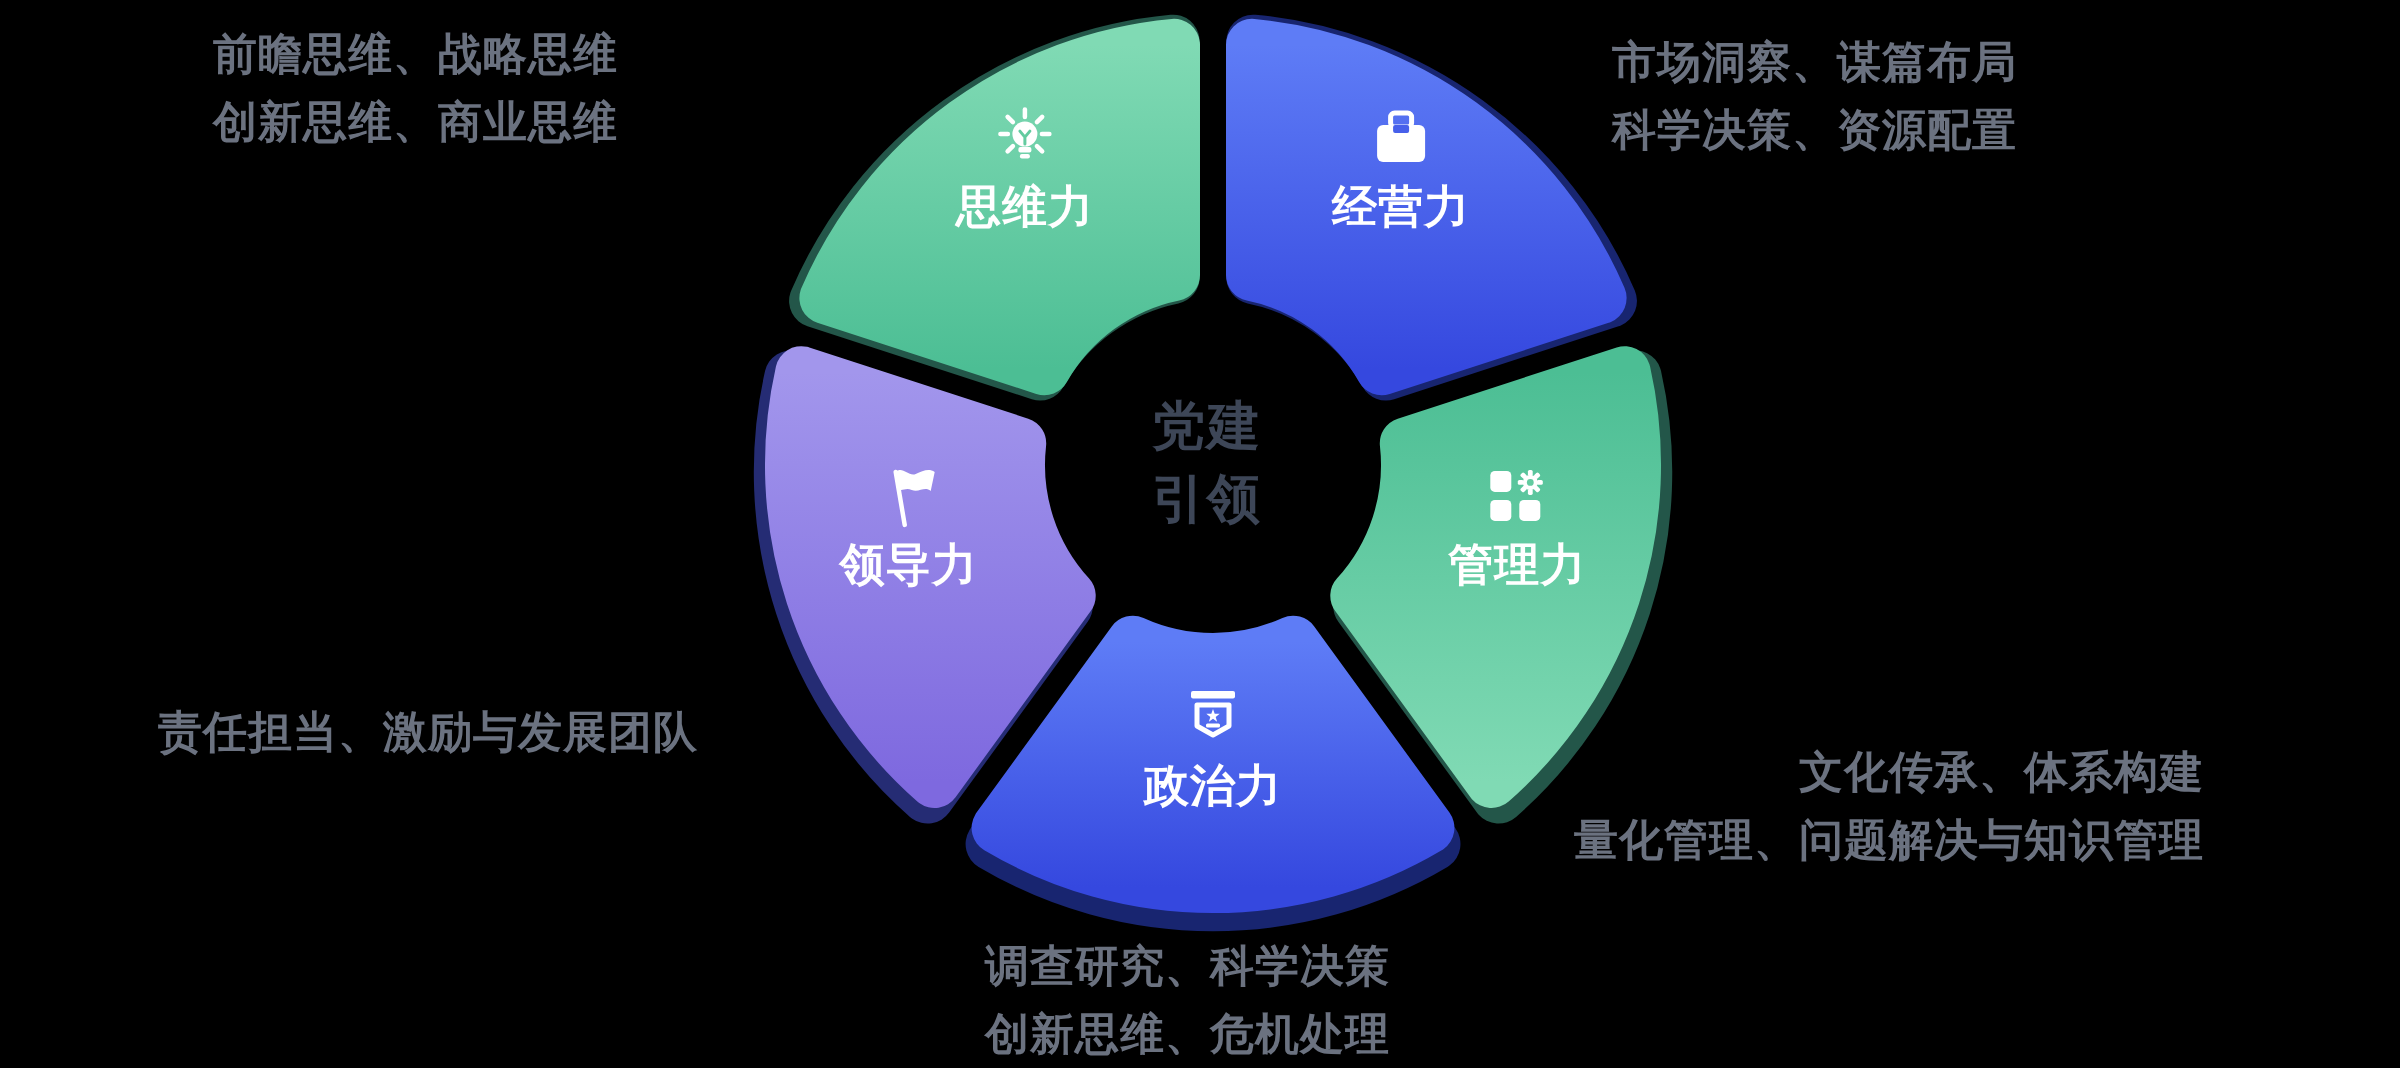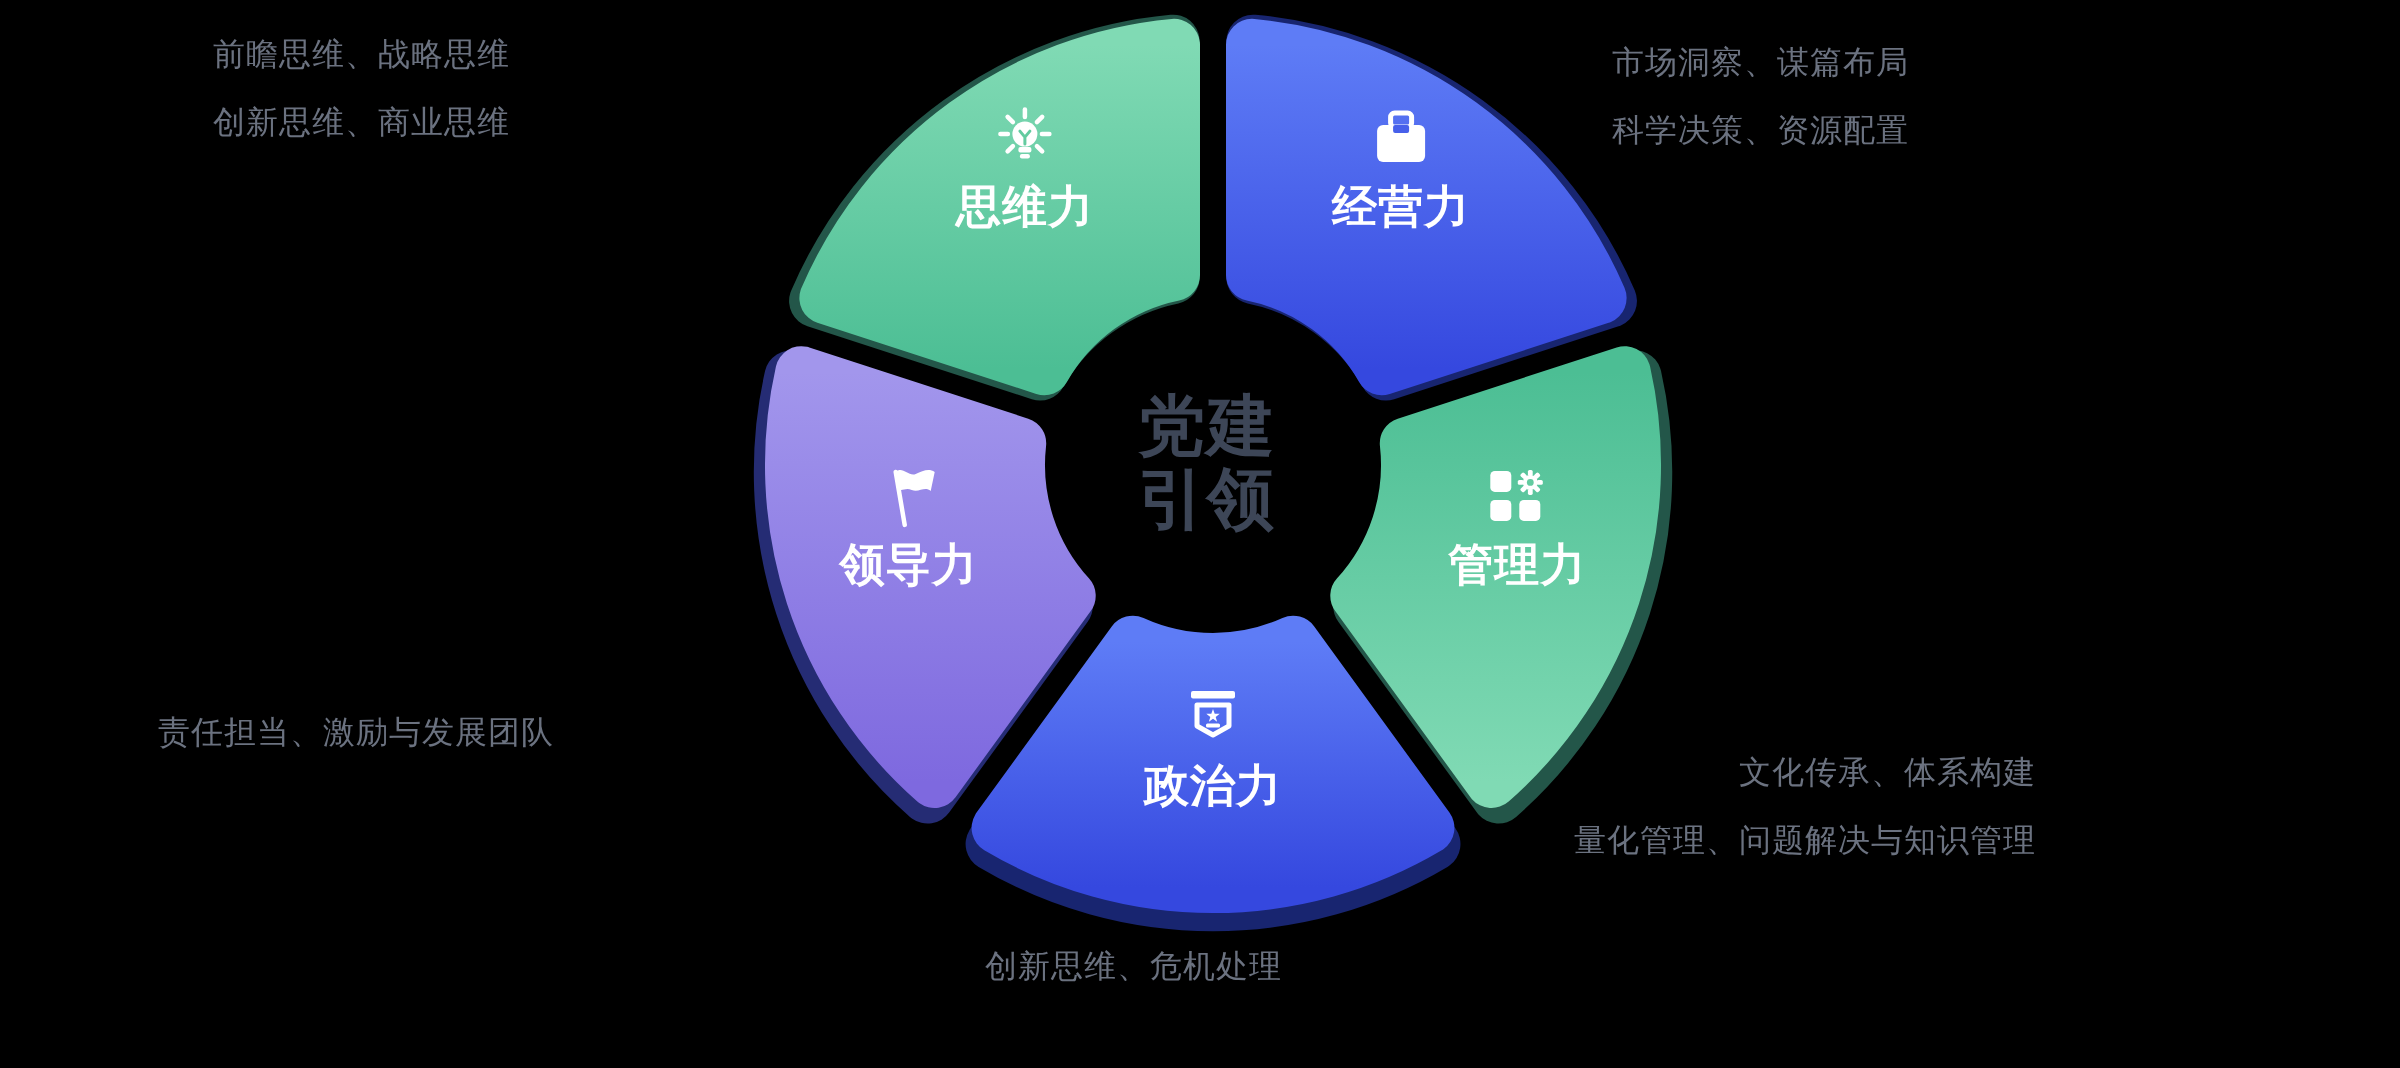--- a/index.html
+++ b/index.html
@@ -4,34 +4,34 @@
 <style>
   html,body{margin:0;padding:0;background:#000;}
   .stage{
     position:relative;width:2400px;height:1068px;overflow:hidden;
     background:var(--bg,#000);
     font-family:"Liberation Sans","DejaVu Sans",sans-serif;
   }
   #ring{position:absolute;left:0;top:0;}
   .annotation{
     position:absolute;
-    font-size:32px;line-height:68px;
+    font-size:44px;line-height:68px;
     color:var(--ann,#6B7280);
-    letter-spacing:1px;white-space:nowrap;
+    letter-spacing:1px;white-space:nowrap;font-weight:bold;
   }
   #ann-tl{left:213px;top:20px;}
   #ann-tr{left:1612px;top:28px;text-align:center;}
   #ann-bl{left:158px;top:698px;}
   #ann-br{left:1574px;top:738px;text-align:right;}
   #ann-bc{left:985px;top:932px;}
   .center-title{
     position:absolute;left:1207px;top:462px;
     transform:translate(-50%,-50%);
     text-align:center;font-weight:bold;
-    font-size:67px;line-height:73px;letter-spacing:2px;
+    font-size:53px;line-height:73px;letter-spacing:2px;
     color:var(--ctr,#3D4657);
   }
 </style>
 </head>
 <body>
 
 <div class="stage">
 
   <svg id="ring" width="2400" height="1068" viewBox="0 0 2400 1068">
       <defs>
@@ -136,16 +136,17 @@
   <div class="annotation" id="ann-bl">
     <div>责任担当、激励与发展团队</div>
   </div>
 
   <div class="annotation" id="ann-br">
     <div>文化传承、体系构建</div>
     <div>量化管理、问题解决与知识管理</div>
   </div>
 
   <div class="annotation" id="ann-bc">
+    <div>调查研究、科学决策</div>
     <div>创新思维、危机处理</div>
   </div>
 
 </div>
 
 </body></html>

